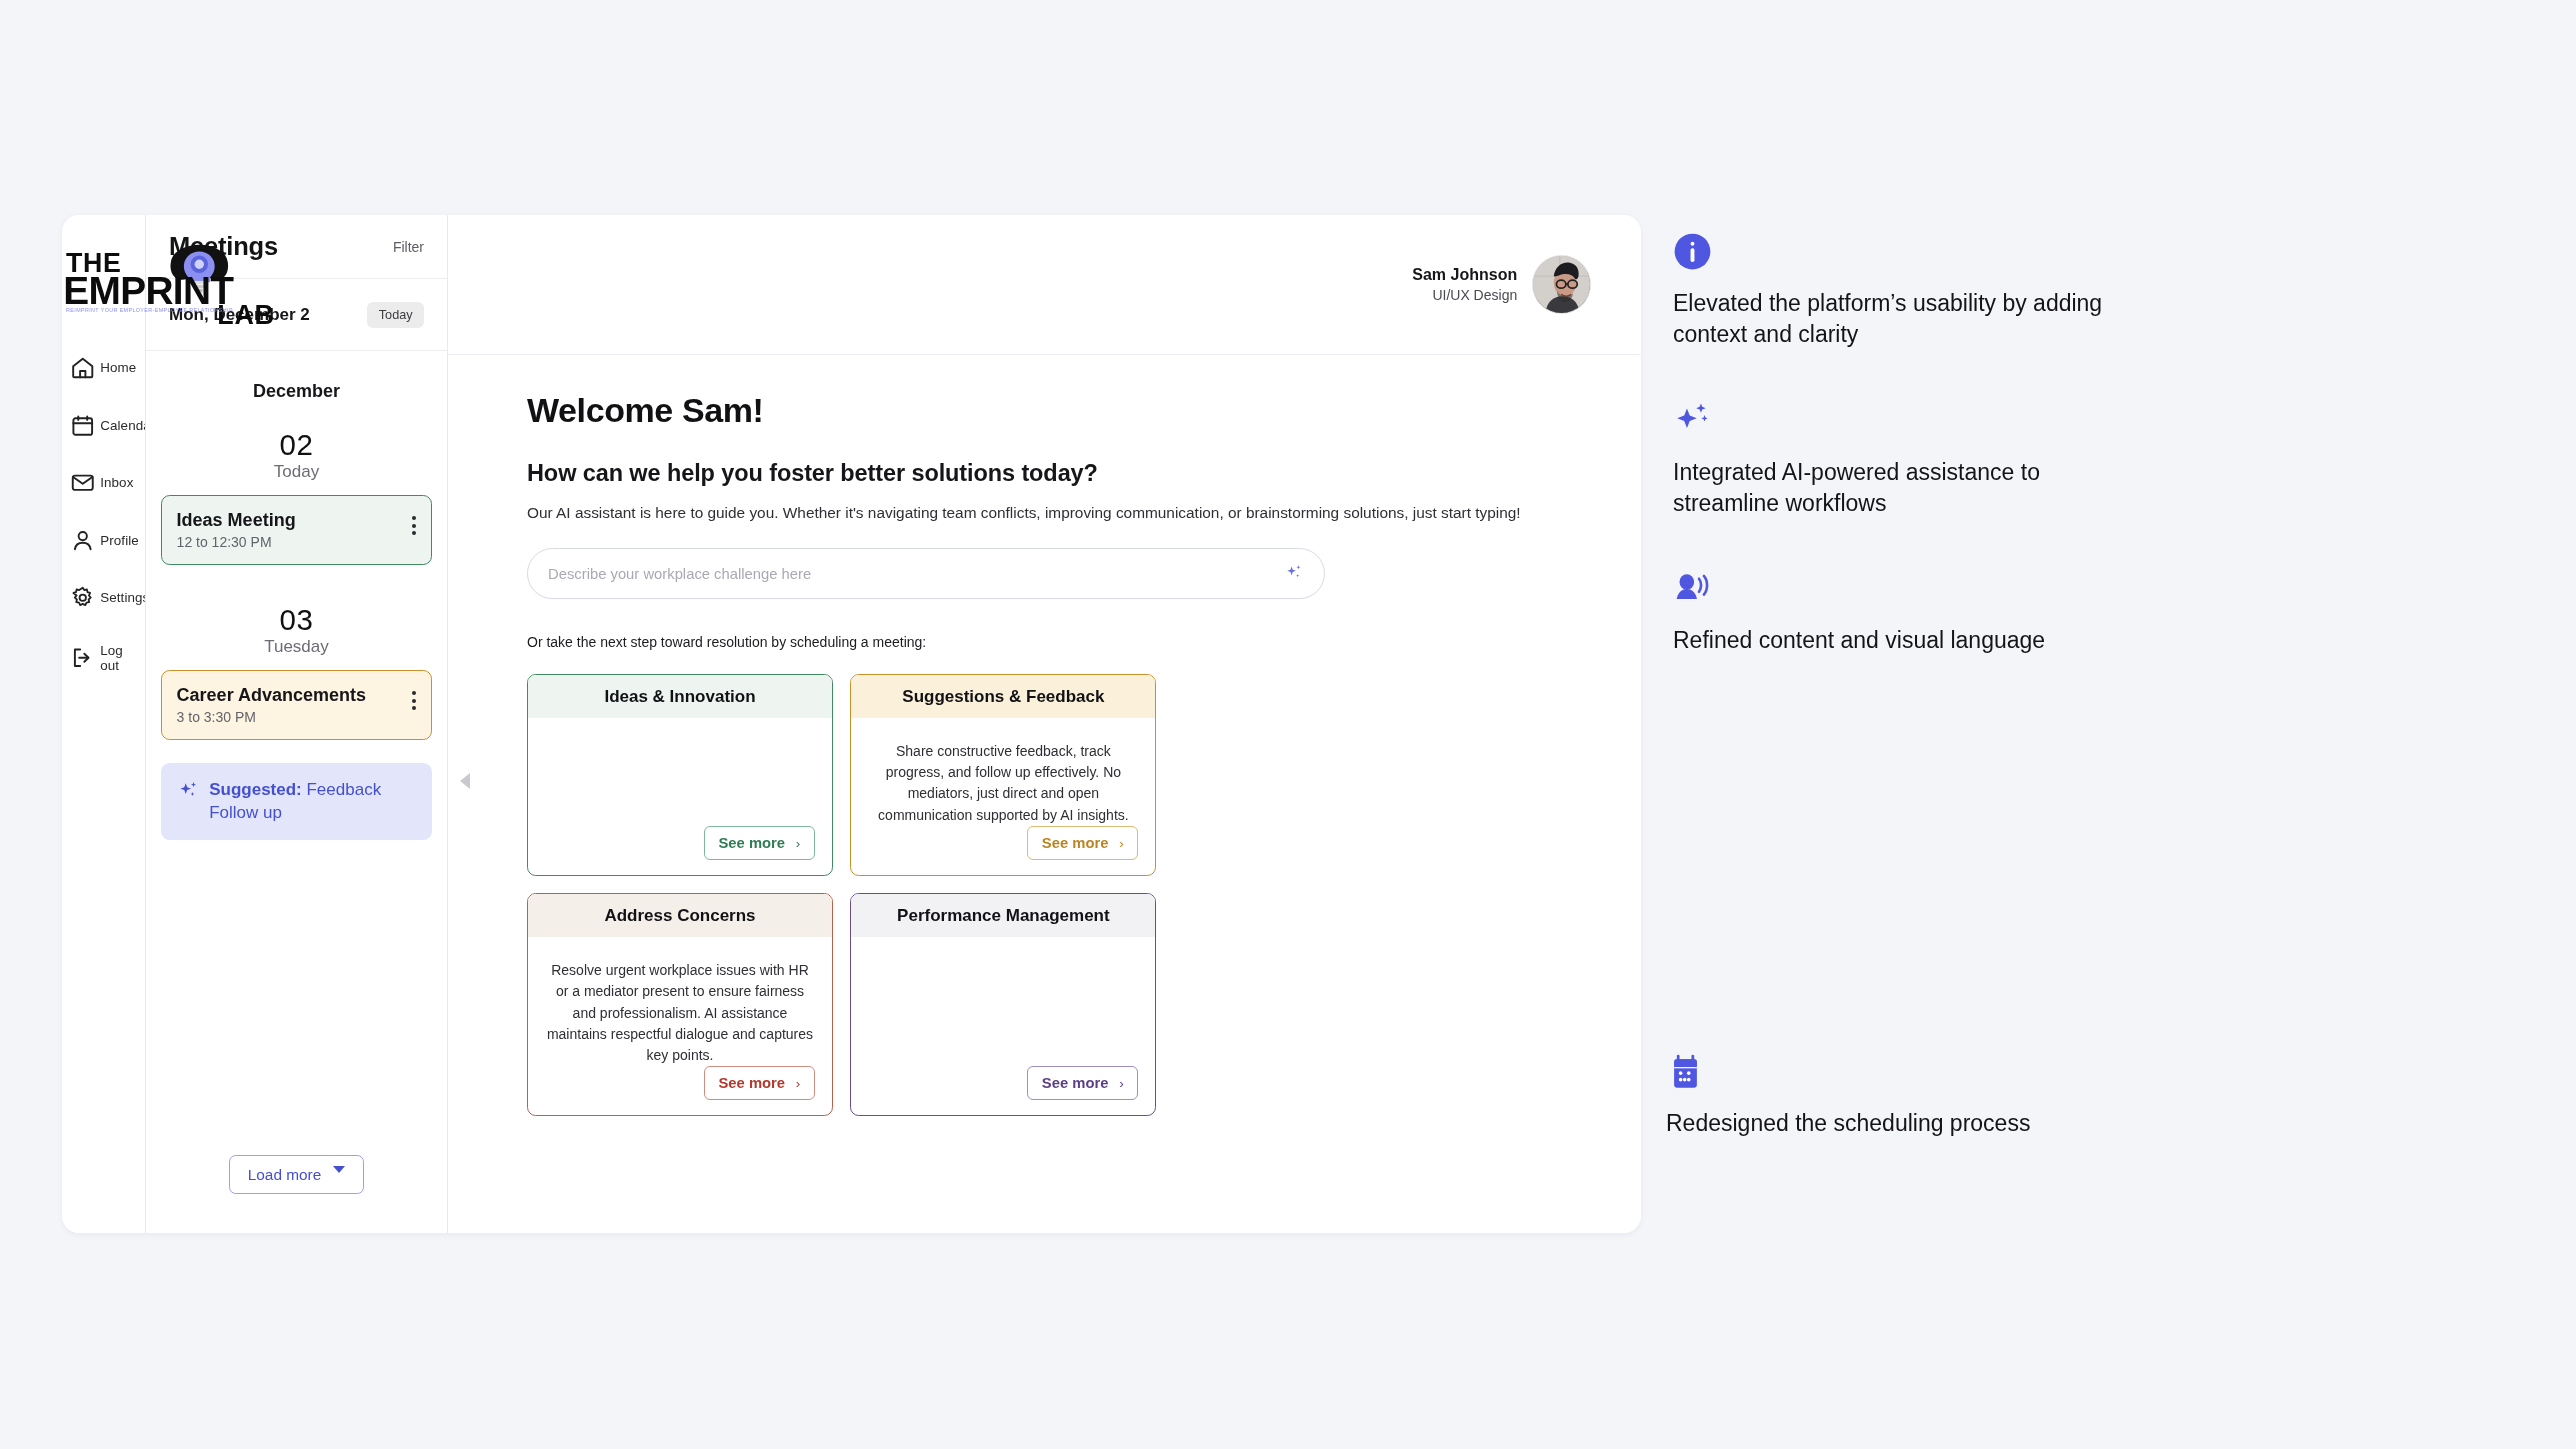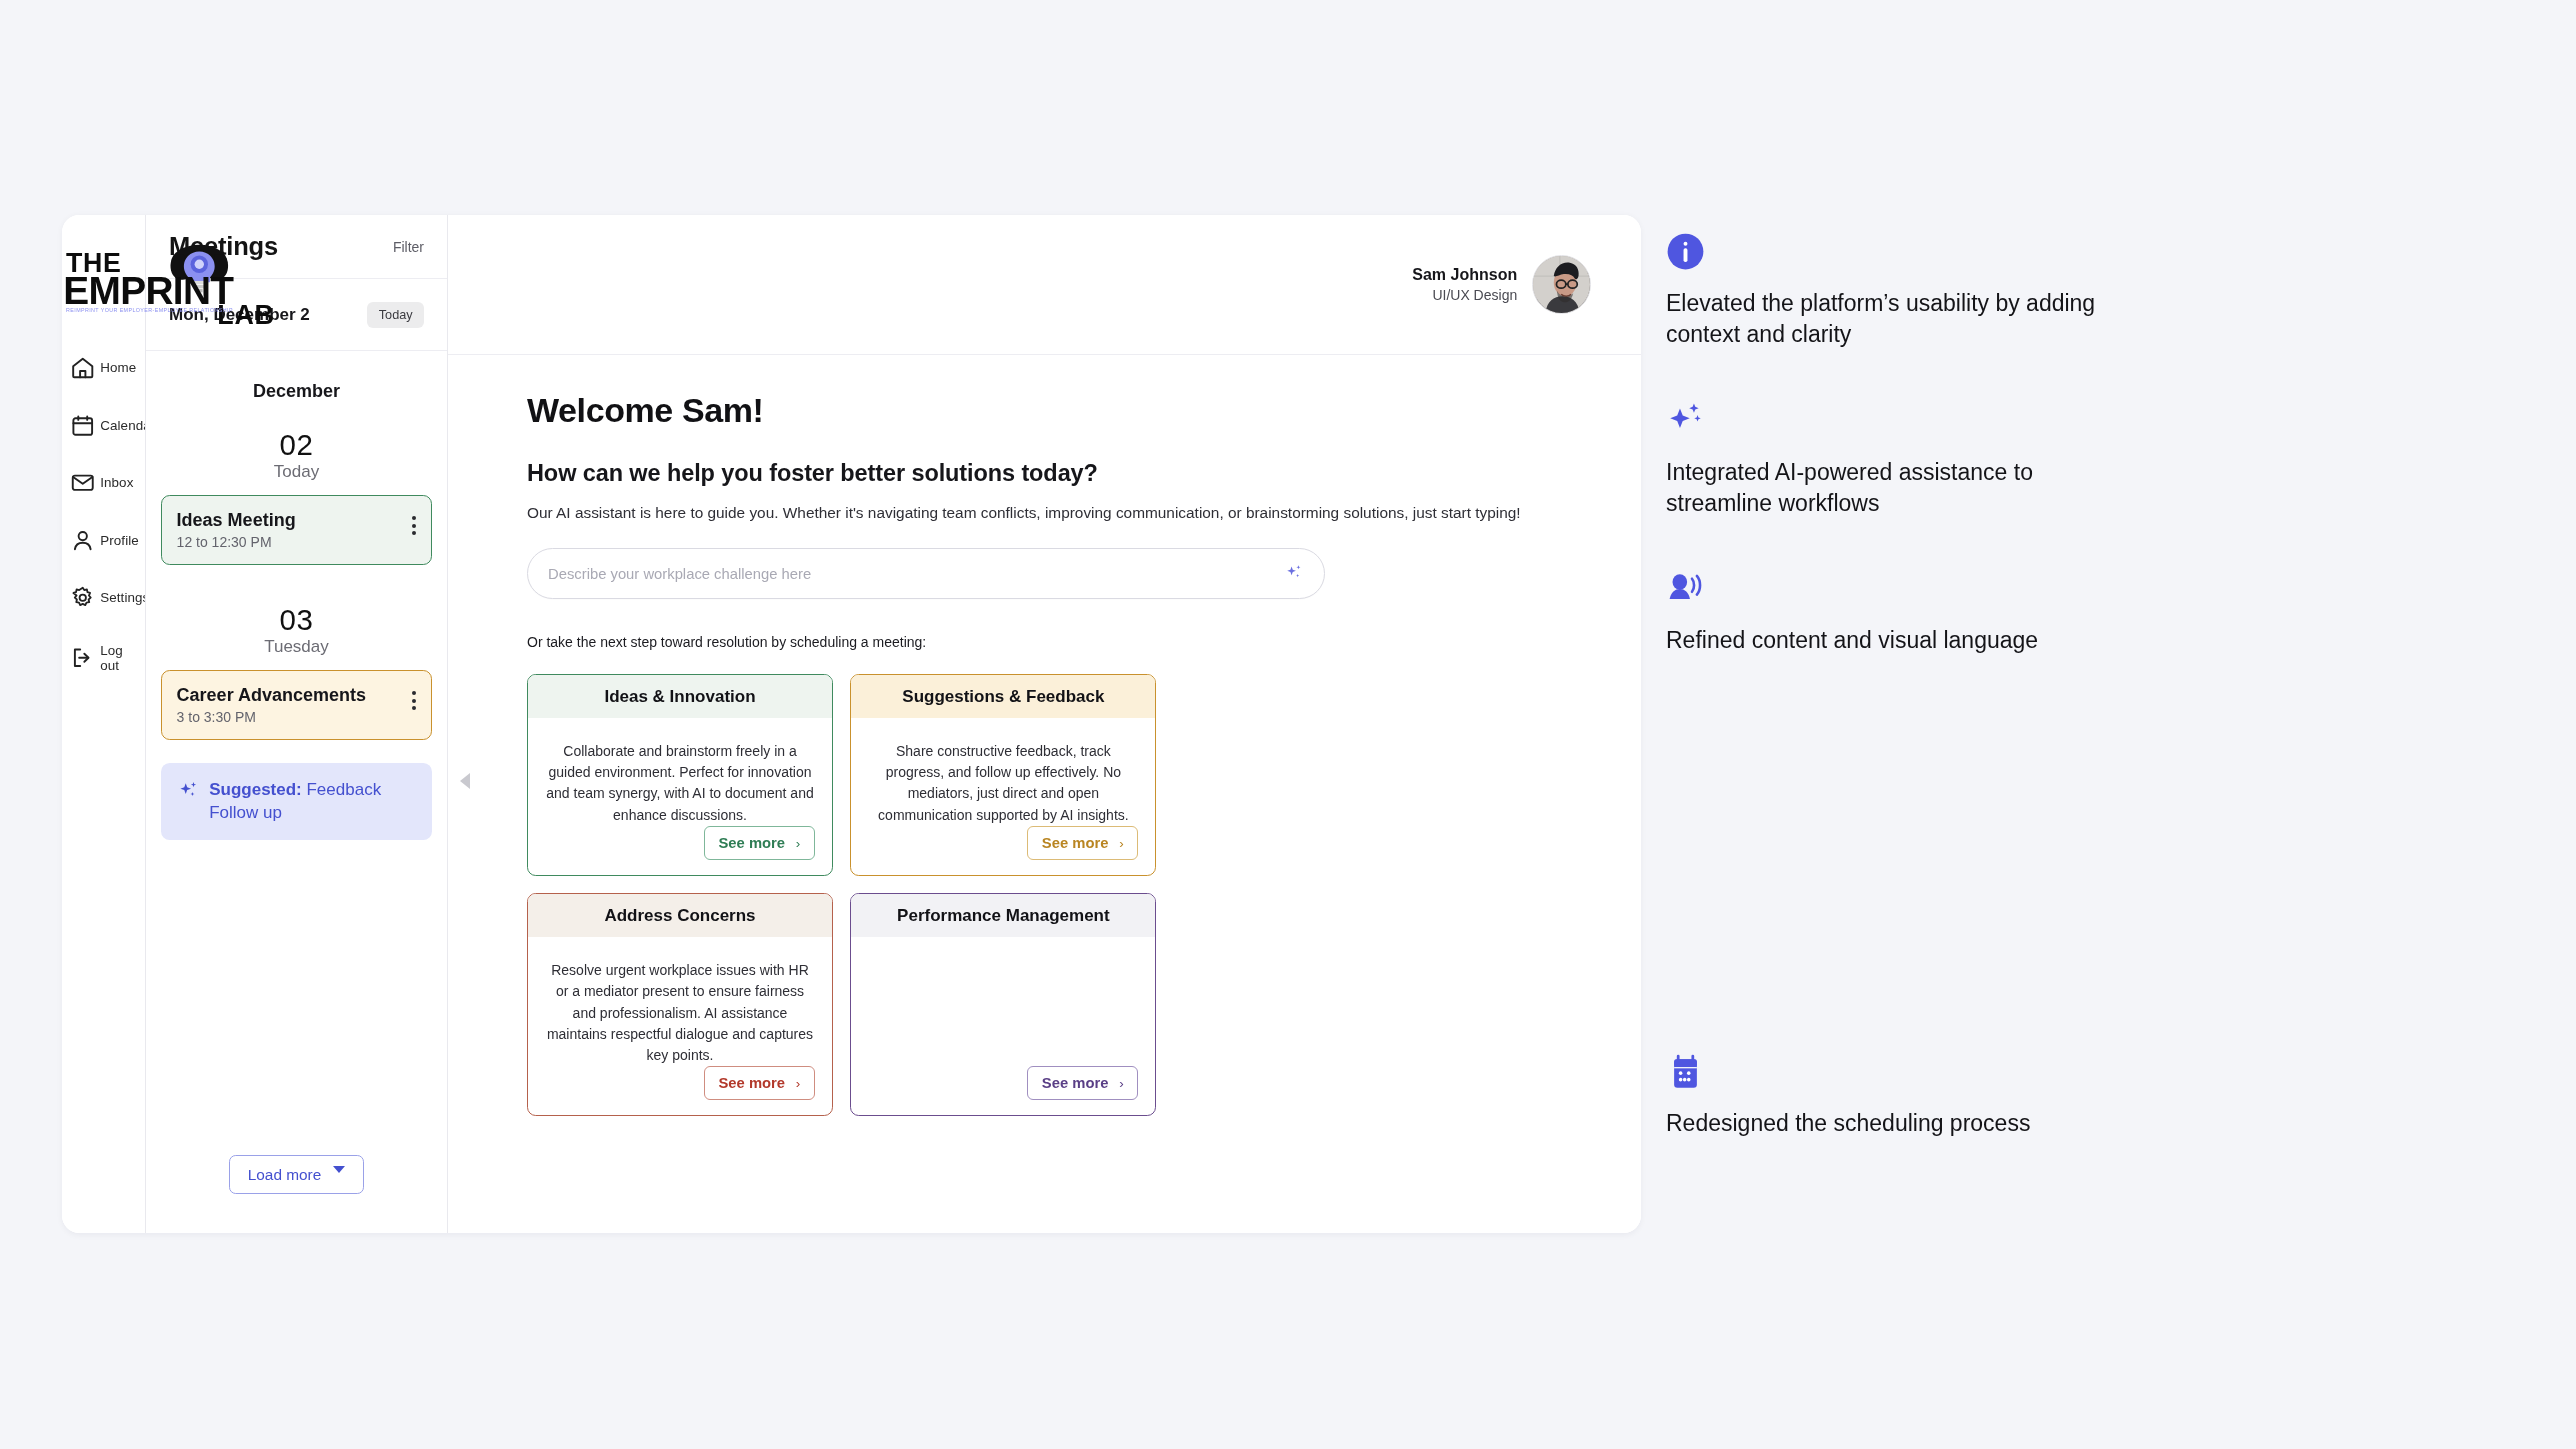--- a/index.html
+++ b/index.html
@@ -175,21 +175,21 @@
   .card.amber .see-more { color:#b98522; border:1px solid #dcbb76; }
   .card.rust { border:1px solid #b5614c; }
   .card.rust .card-head { background:#f4efe9; }
   .card.rust .see-more { color:#b2392b; border:1px solid #cf8d80; }
   .card.violet { border:1px solid #6b4d8e; }
   .card.violet .card-head { background:#f2f2f5; }
   .card.violet .see-more { color:#5a3f86; border:1px solid #a08fc0; }
 
   
   .notes { position:absolute; left: 1666px; top: 232px; width: 865px; }
-  .note { margin-bottom: 36px; }
+  .note { margin-bottom: 36px; margin-left: 7px; }
   .note-ico { width:39px;height:39px; display:block; margin-bottom: 17.4px; }
   .note-text { font-size:23px; line-height:1.35; color:#141418; max-width: 456px; }
 
   .notes-bottom { position:absolute; left: 1666px; top: 1052px; display:flex; gap: 121px; }
   .note-b { width: 416px; }
   .note-b .note-text { font-size:23px; max-width:416px; }
 </style>
 </head>
 <body>
 
@@ -388,21 +388,20 @@
           </span>
         </div>
 
         <div class="next-step">Or take the next step toward resolution by scheduling a meeting:</div>
 
         <div class="cards">
 
           <div class="card green">
             <div class="card-head">Ideas &amp; Innovation</div>
             <div class="card-body">
-              <div class="card-text">Collaborate and brainstorm freely in a guided environment. Perfect for innovation and team synergy, with AI to document and enhance discussions.</div>
               <div class="see-more">
                 <span>See more</span>
                 <span class="chev">›</span>
               </div>
             </div>
           </div>
 
           <div class="card amber">
             <div class="card-head">Suggestions &amp; Feedback</div>
             <div class="card-body">

